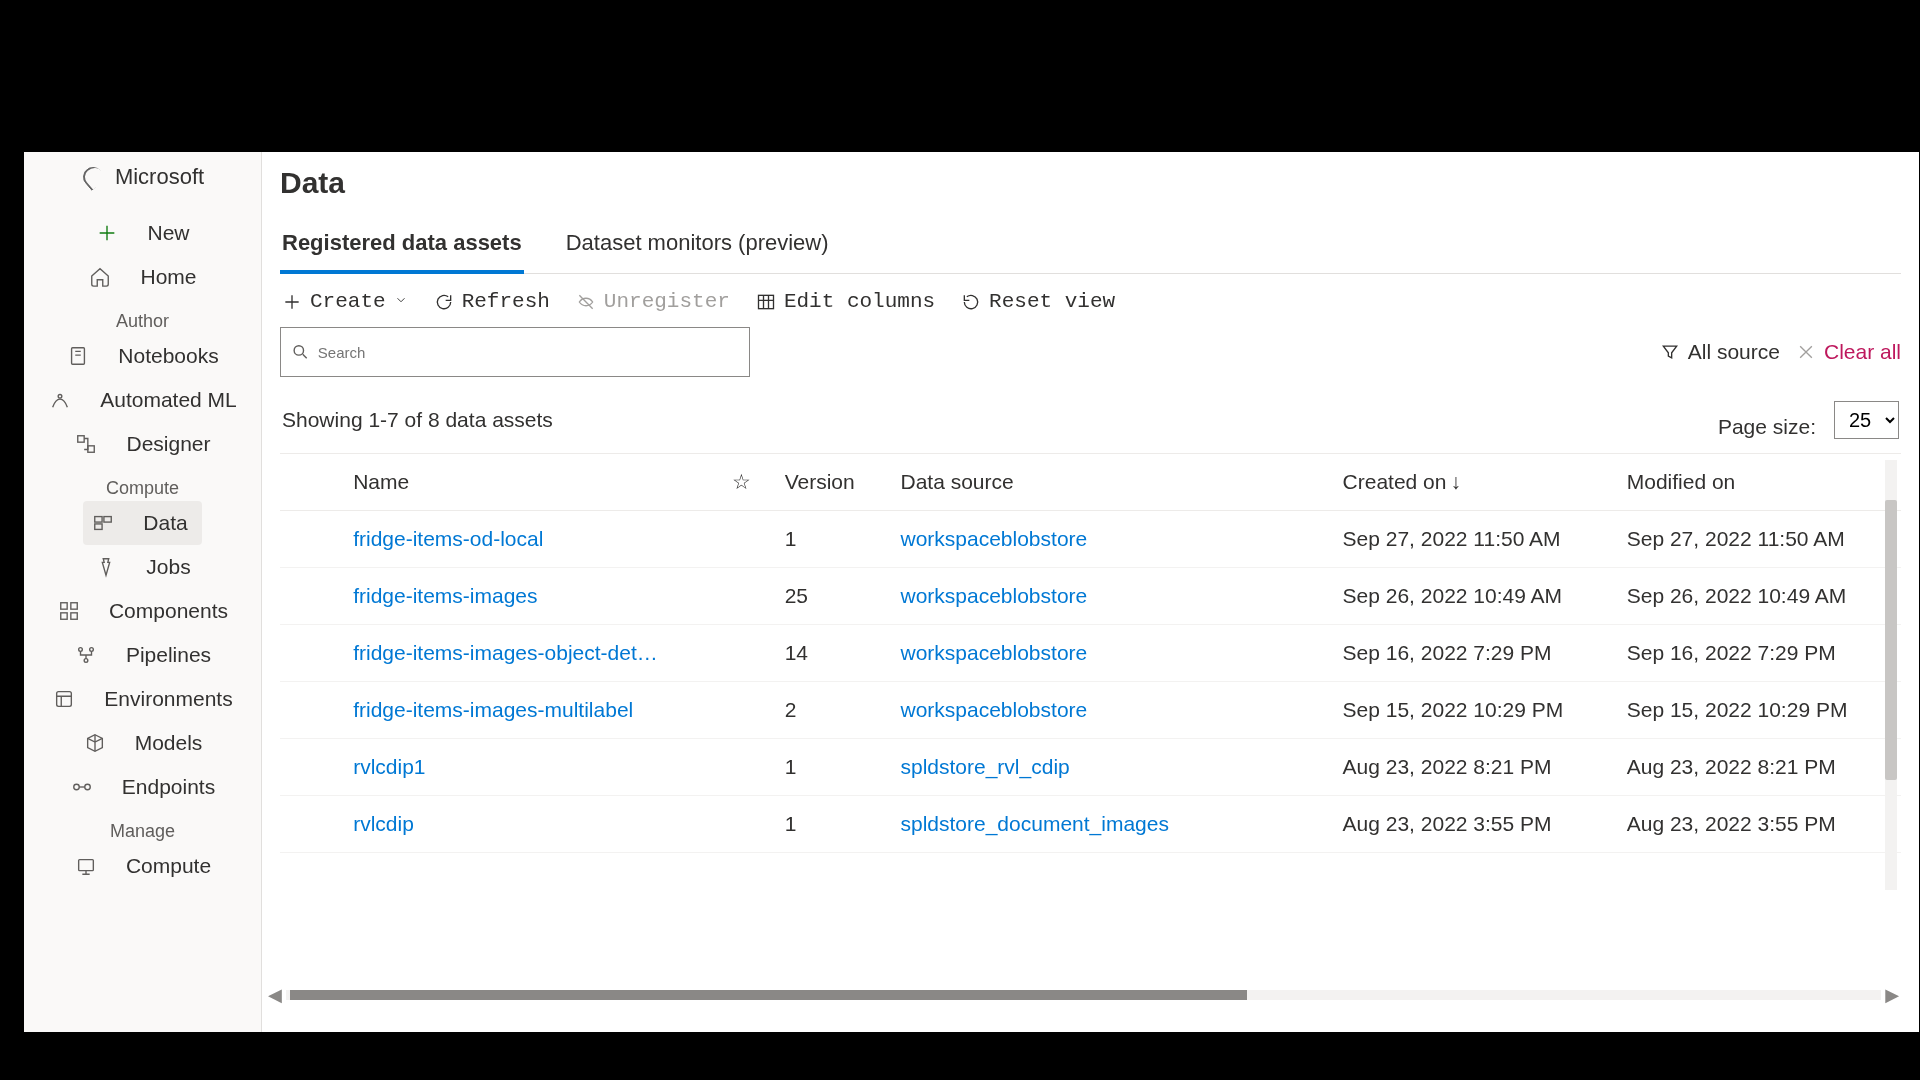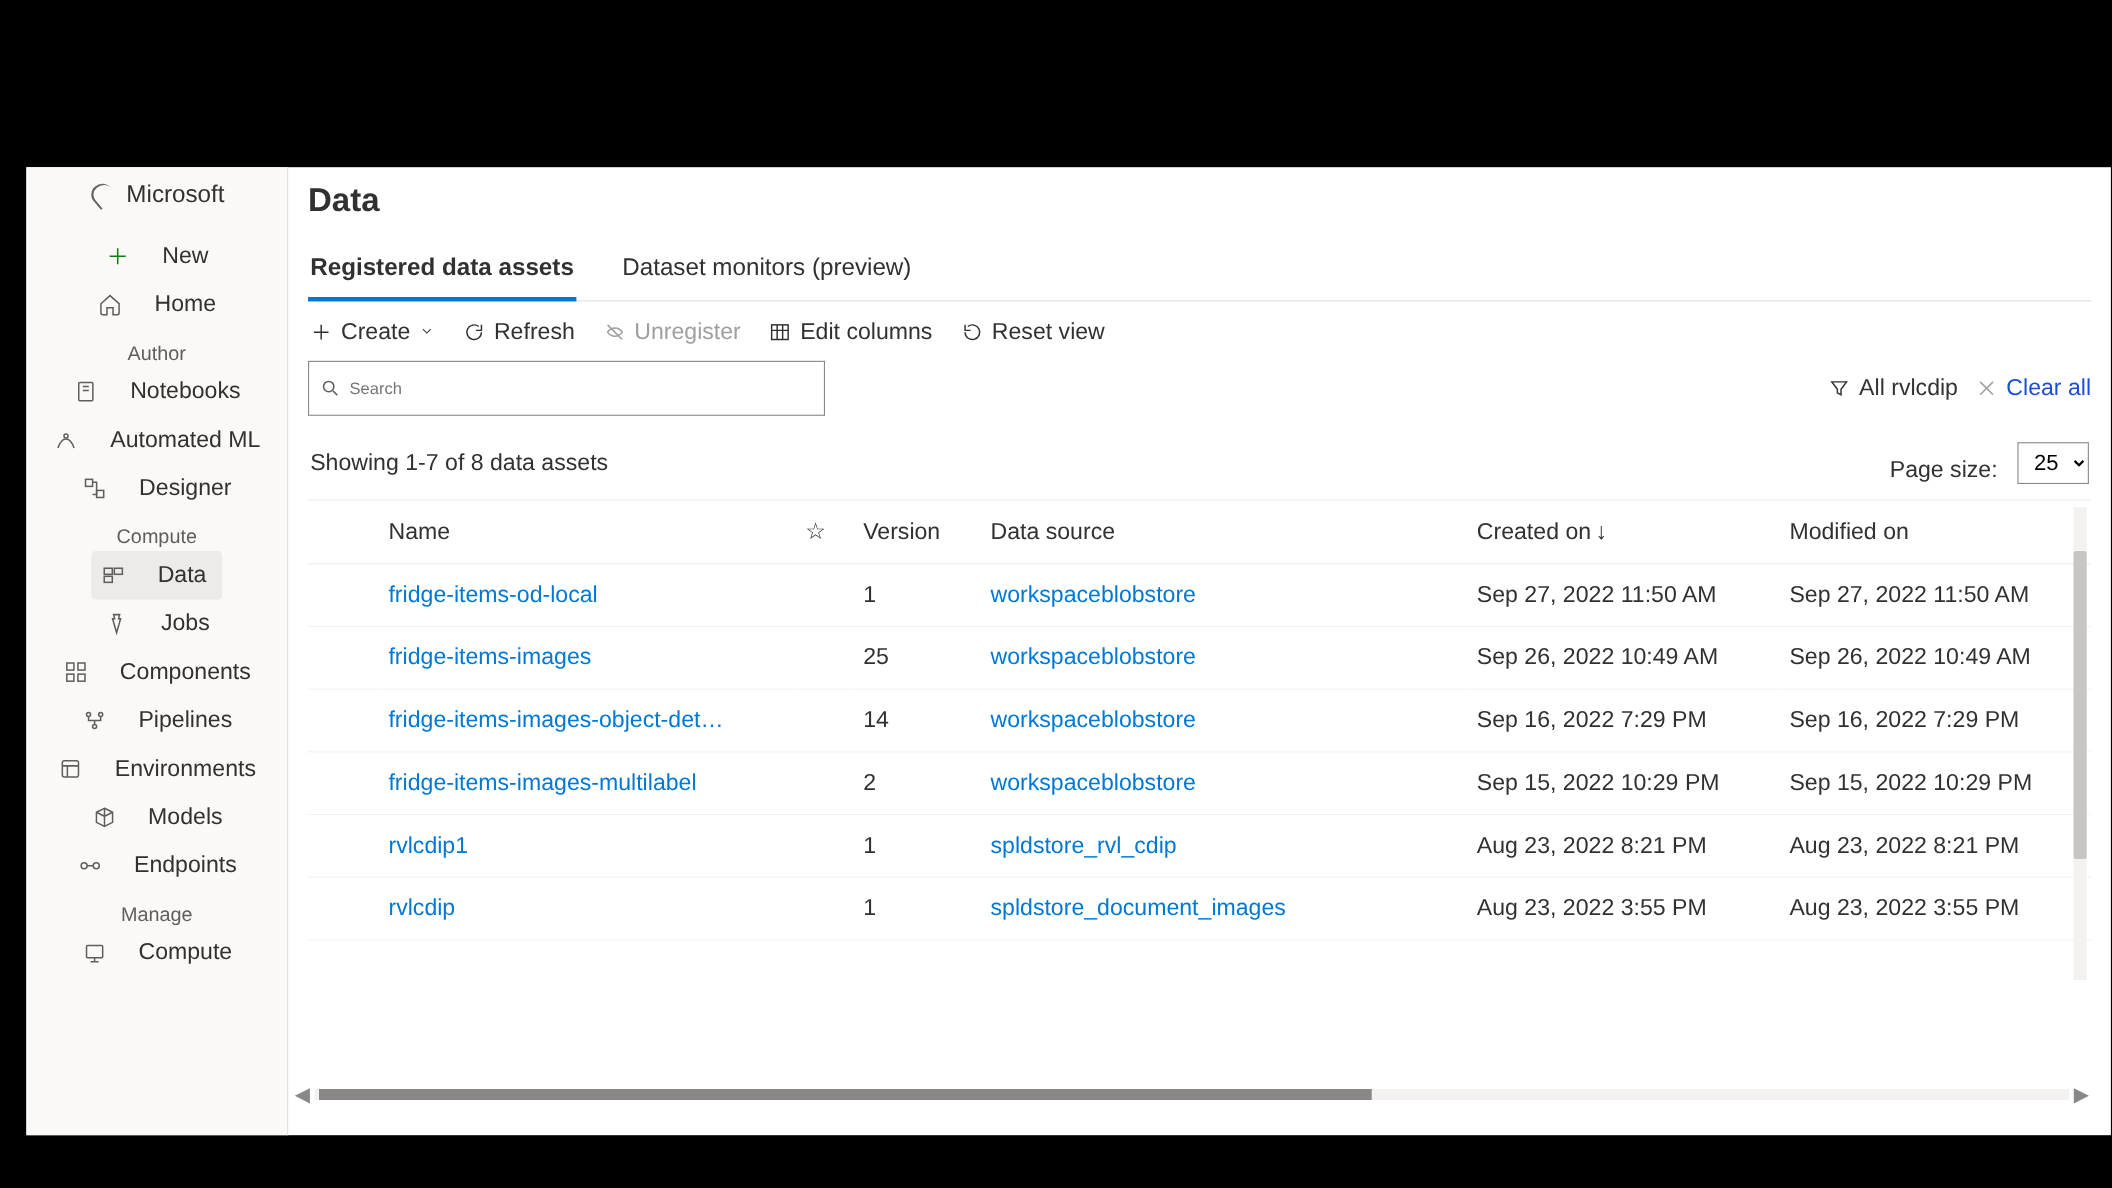--- a/index.html
+++ b/index.html
@@ -97,20 +97,21 @@
   font-weight: 600;
   border-bottom: 4px solid #0078d4;
   margin-bottom: -1px;
 }
 .toolbar {
   display: flex;
   gap: 26px;
   padding: 16px 0 14px 2px;
   font-size: 21px;
   align-items: center;
+  font-family: Liberation Mono, monospace;
 }
 .tbtn { display: inline-flex; align-items: center; gap: 8px; cursor: pointer; }
 .tbtn.disabled { color: #a19f9d; }
 .tbtn svg { width: 20px; height: 20px; stroke: currentColor; fill: none; stroke-width: 1.6; }
 .chev svg { width: 14px; height: 14px; }
 .filters-row {
   display: flex;
   align-items: center;
   gap: 16px;
   padding-bottom: 10px;
@@ -411,23 +412,23 @@
             <circle cx="10" cy="10" r="6"></circle>
             <path d="M20 20l-5-5"></path>
           </svg>
         <input type="text" placeholder="Search" style="">
       </div>
       <div class="spacer"></div>
       <span class="flt">
         <svg viewBox="0 0 24 24">
             <path d="M4 5h16l-6 8v6l-4-2v-4z"></path>
           </svg>
-        <span>All rvlcdip</span>
-      </span>
-      <span class="flt" style="color:#1d4ed8">
+        <span>All source</span>
+      </span>
+      <span class="flt" style="color:#be185d">
         <svg viewBox="0 0 24 24" style="stroke:#a19f9d">
             <path d="M5 5l14 14M19 5L5 19"></path>
           </svg>
         <span>Clear all</span>
       </span>
     </div>
 
     <div class="meta-row">
       <span>Showing 1-7 of 8 data assets</span>
       <span class="page-size">

